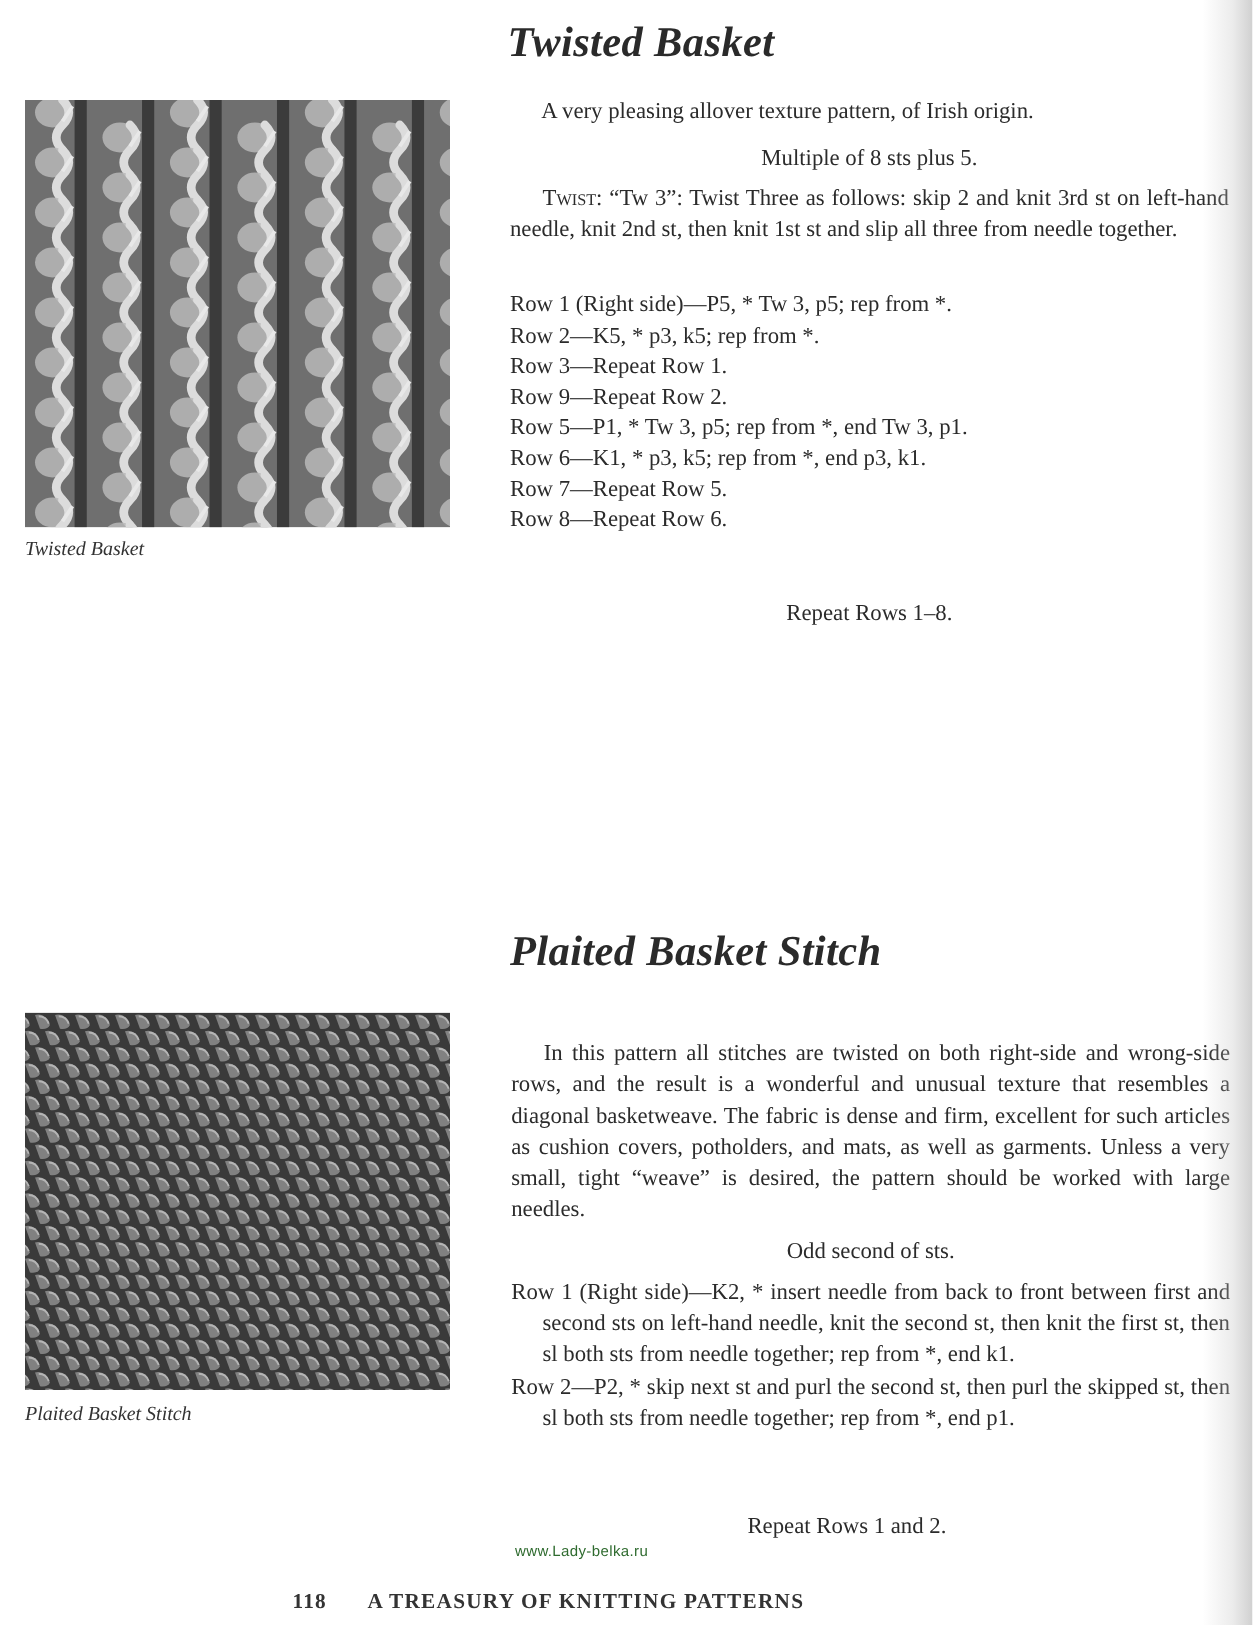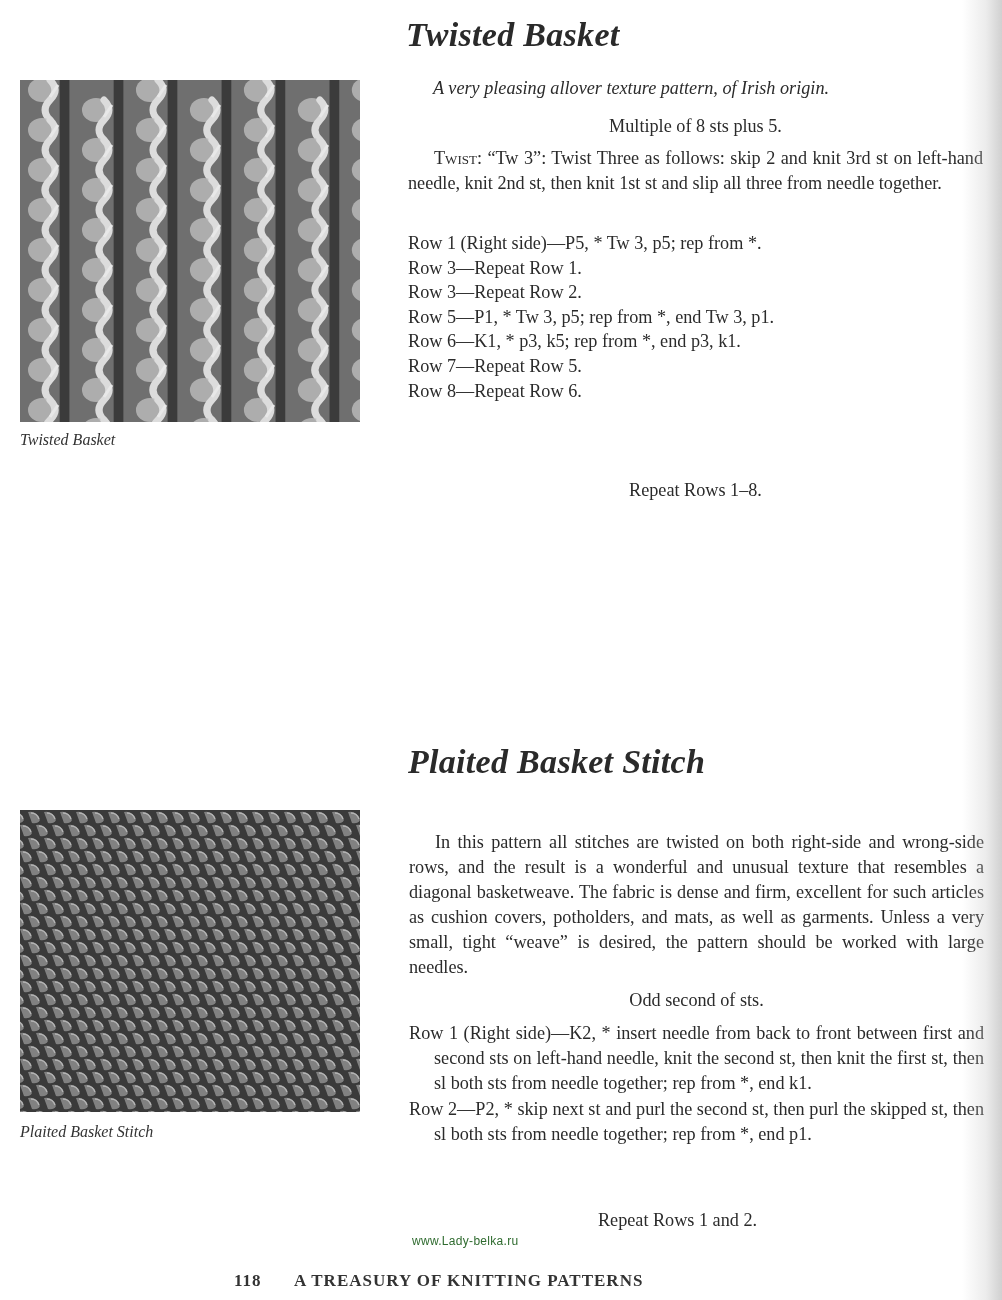--- a/index.html
+++ b/index.html
@@ -45,21 +45,21 @@
     .text {
       position: absolute;
       font-size: 18.2px; line-height: 24.6px;
       color: #2b2b2b;
     }
     .just { text-align: justify; text-align-last: left; }
     .center { text-align: center; }
     .indent { text-indent: 26px; }
     .sc { font-variant: small-caps; }
 
-    #intro1 { left: 408px; top: 76px; width: 575px; text-indent: 25px; font-style: italic; }
+    #intro1 { left: 408px; top: 76px; width: 575px; text-indent: 25px; }
     #mult1 { left: 408px; top: 114px; width: 575px; }
     #note1 { left: 408px; top: 146px; width: 575px; }
     #rows1 { left: 408px; top: 231px; width: 575px; }
     #rows1 .row { white-space: nowrap; }
     #repeat1 { left: 408px; top: 440px; width: 575px; margin-top: 38px; }
 
     #intro2 { left: 409px; top: 830px; width: 575px; line-height: 25px; }
     #odd2 { left: 409px; top: 988px; width: 575px; }
     #rows2 { left: 409px; top: 1021px; width: 575px; line-height: 25.2px; }
     #rows2 .row { padding-left: 25px; text-indent: -25px; text-align: justify; text-align-last: left; }
@@ -284,22 +284,23 @@
     </svg>
 </div>
 <div id="caption1" class="caption">Twisted Basket</div>
 
 <h1 id="title1" class="title">Twisted Basket</h1>
 <p id="intro1" class="text">A very pleasing allover texture pattern, of Irish origin.</p>
 <p id="mult1" class="text center">Multiple of 8 sts plus 5.</p>
 <p id="note1" class="text just indent"><span class="sc">Twist:</span><span> “Tw 3”: Twist Three as follows: skip 2 and knit 3rd st on left-hand needle, knit 2nd st, then knit 1st st and slip all three from needle together.</span></p>
 <div id="rows1" class="text">
   <div class="row">Row 1 (Right side)—P5, * Tw 3, p5; rep from *.</div>
+  <div class="row">Row 2—K5, * p3, k5; rep from *.</div>
   <div class="row">Row 3—Repeat Row 1.</div>
-  <div class="row">Row 3—Repeat Row 2.</div>
+  <div class="row">Row 9—Repeat Row 2.</div>
   <div class="row">Row 5—P1, * Tw 3, p5; rep from *, end Tw 3, p1.</div>
   <div class="row">Row 6—K1, * p3, k5; rep from *, end p3, k1.</div>
   <div class="row">Row 7—Repeat Row 5.</div>
   <div class="row">Row 8—Repeat Row 6.</div>
 </div>
 <p id="repeat1" class="text center">Repeat Rows 1–8.</p>
 
 <div id="swatch2" class="swatch">
   <svg id="svg2" viewBox="0 0 340 302" preserveAspectRatio="none">
       <rect x="0" y="0" width="340" height="302" fill="#3a3a3a"></rect>

